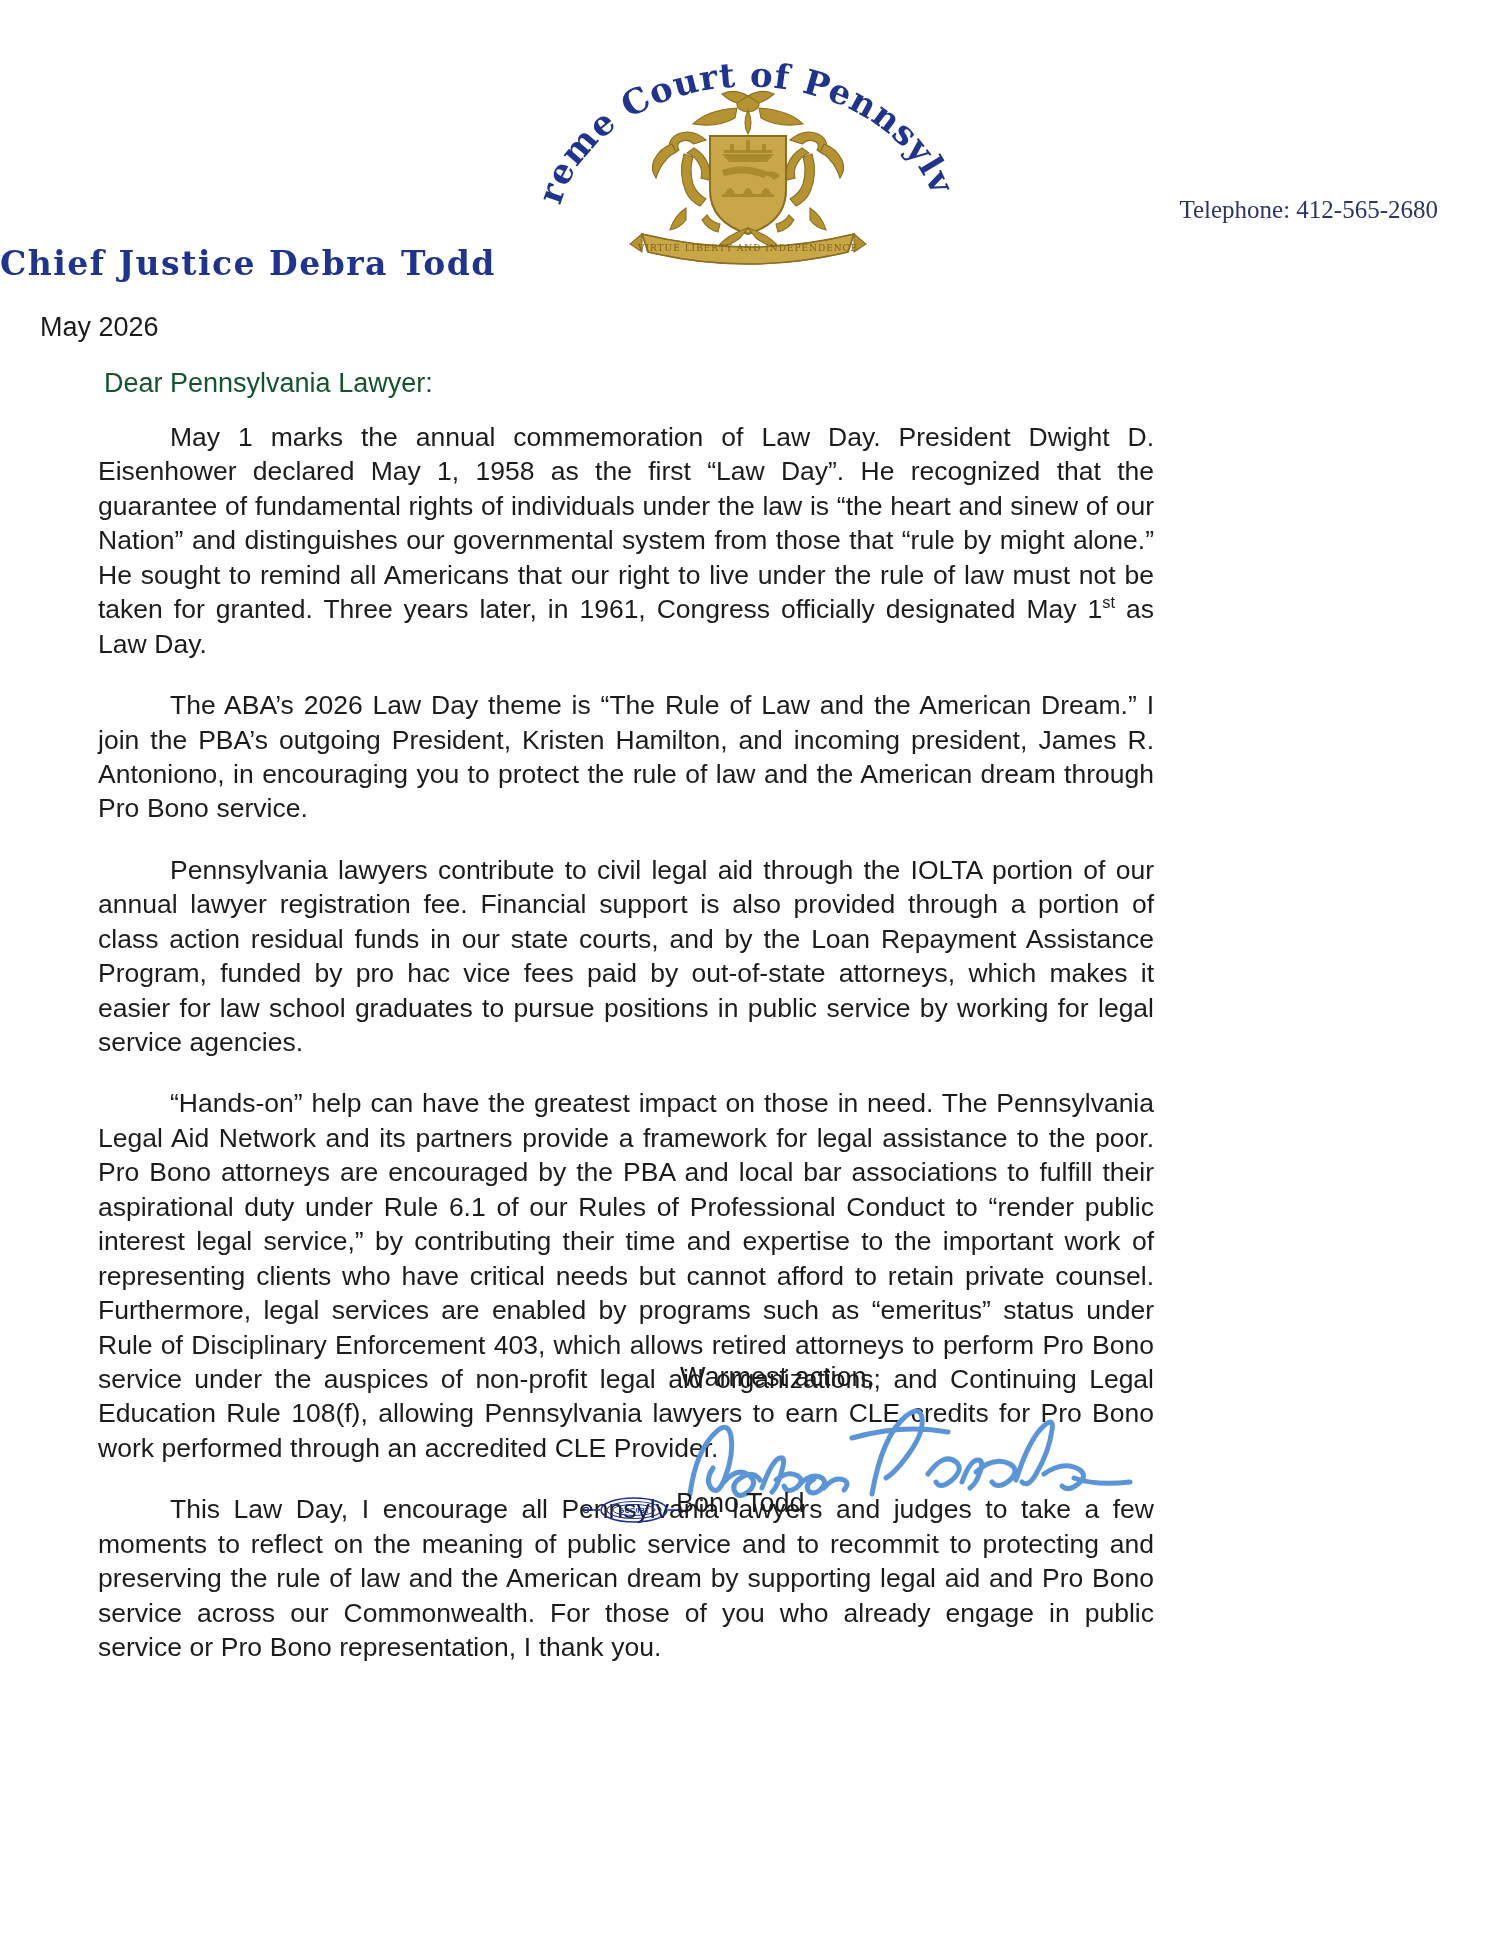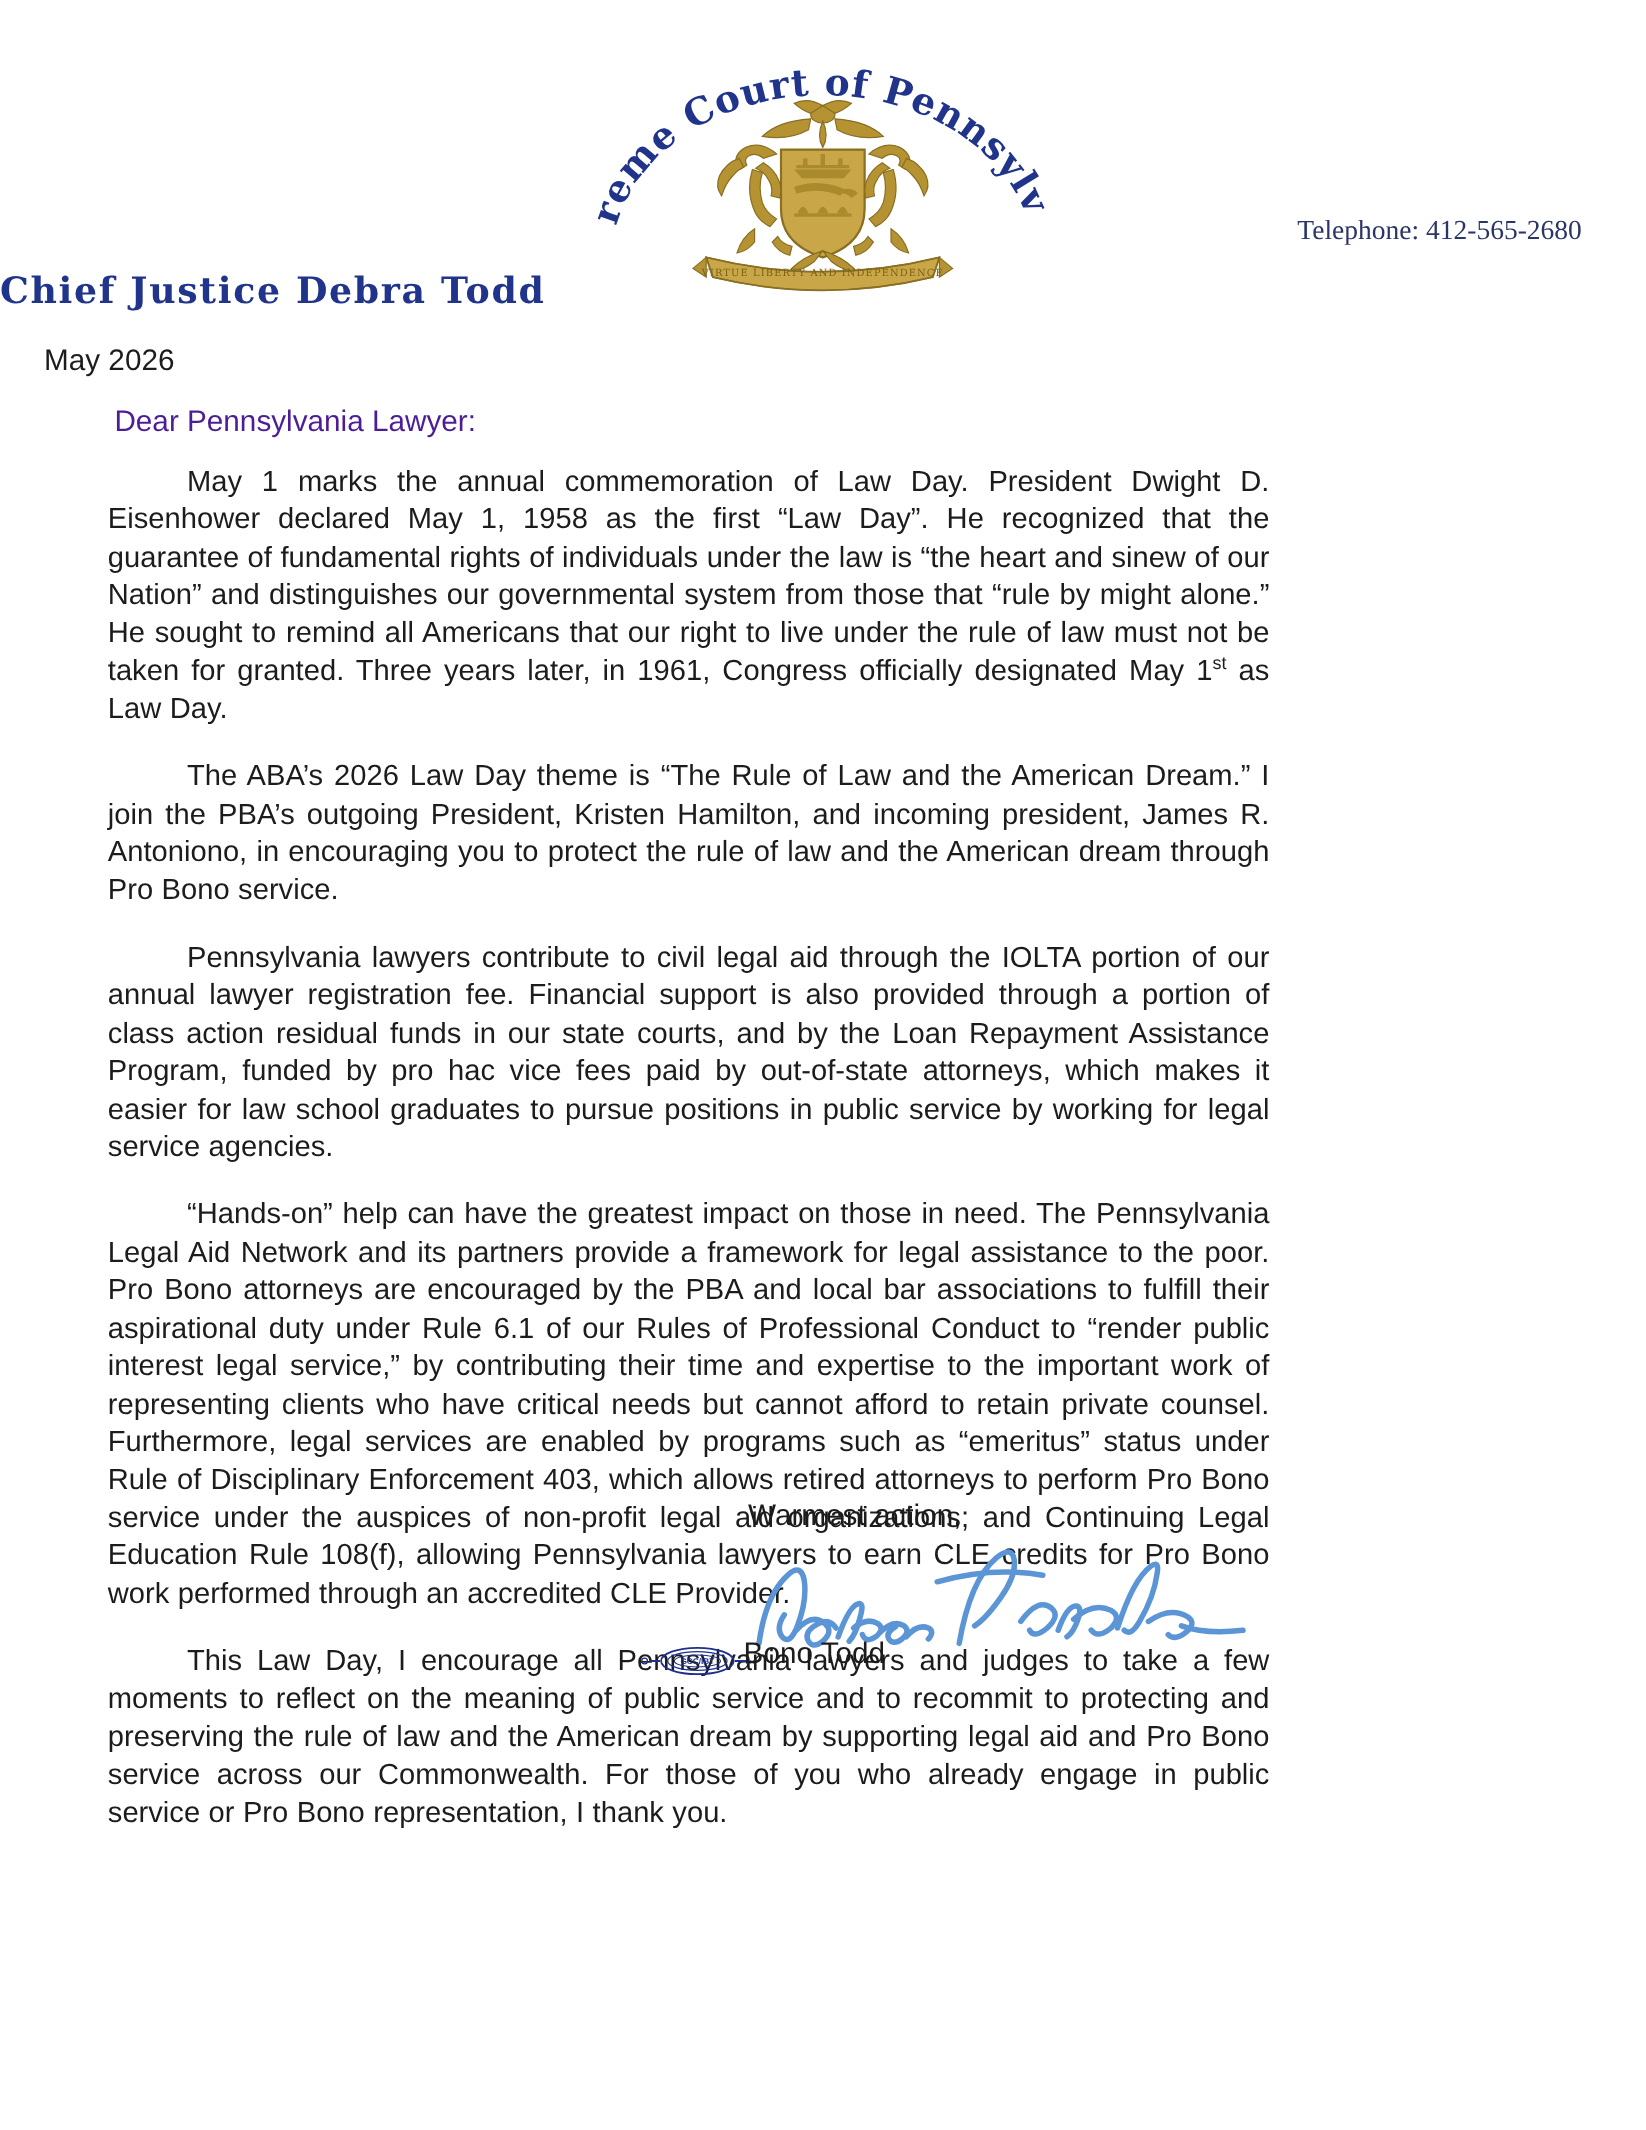--- a/index.html
+++ b/index.html
@@ -71,21 +71,21 @@
     position:absolute;left:0;right:0;top:312px;
     text-align:left;
     font-size:27px;
     color:#1c1c1c;
   }
   .date span{position:relative;left:40px;}
 
   .salutation{
     position:absolute;left:104px;top:368px;
     font-size:27px;
-    color:#4c1d95;
+    color:#14532d;
   }
 
   .paras{
     position:absolute;left:98px;top:420px;width:1056px;
   }
   .para{
     font-size:26.5px;
     line-height:1.30;
     text-align:justify;
     text-indent:72px;

